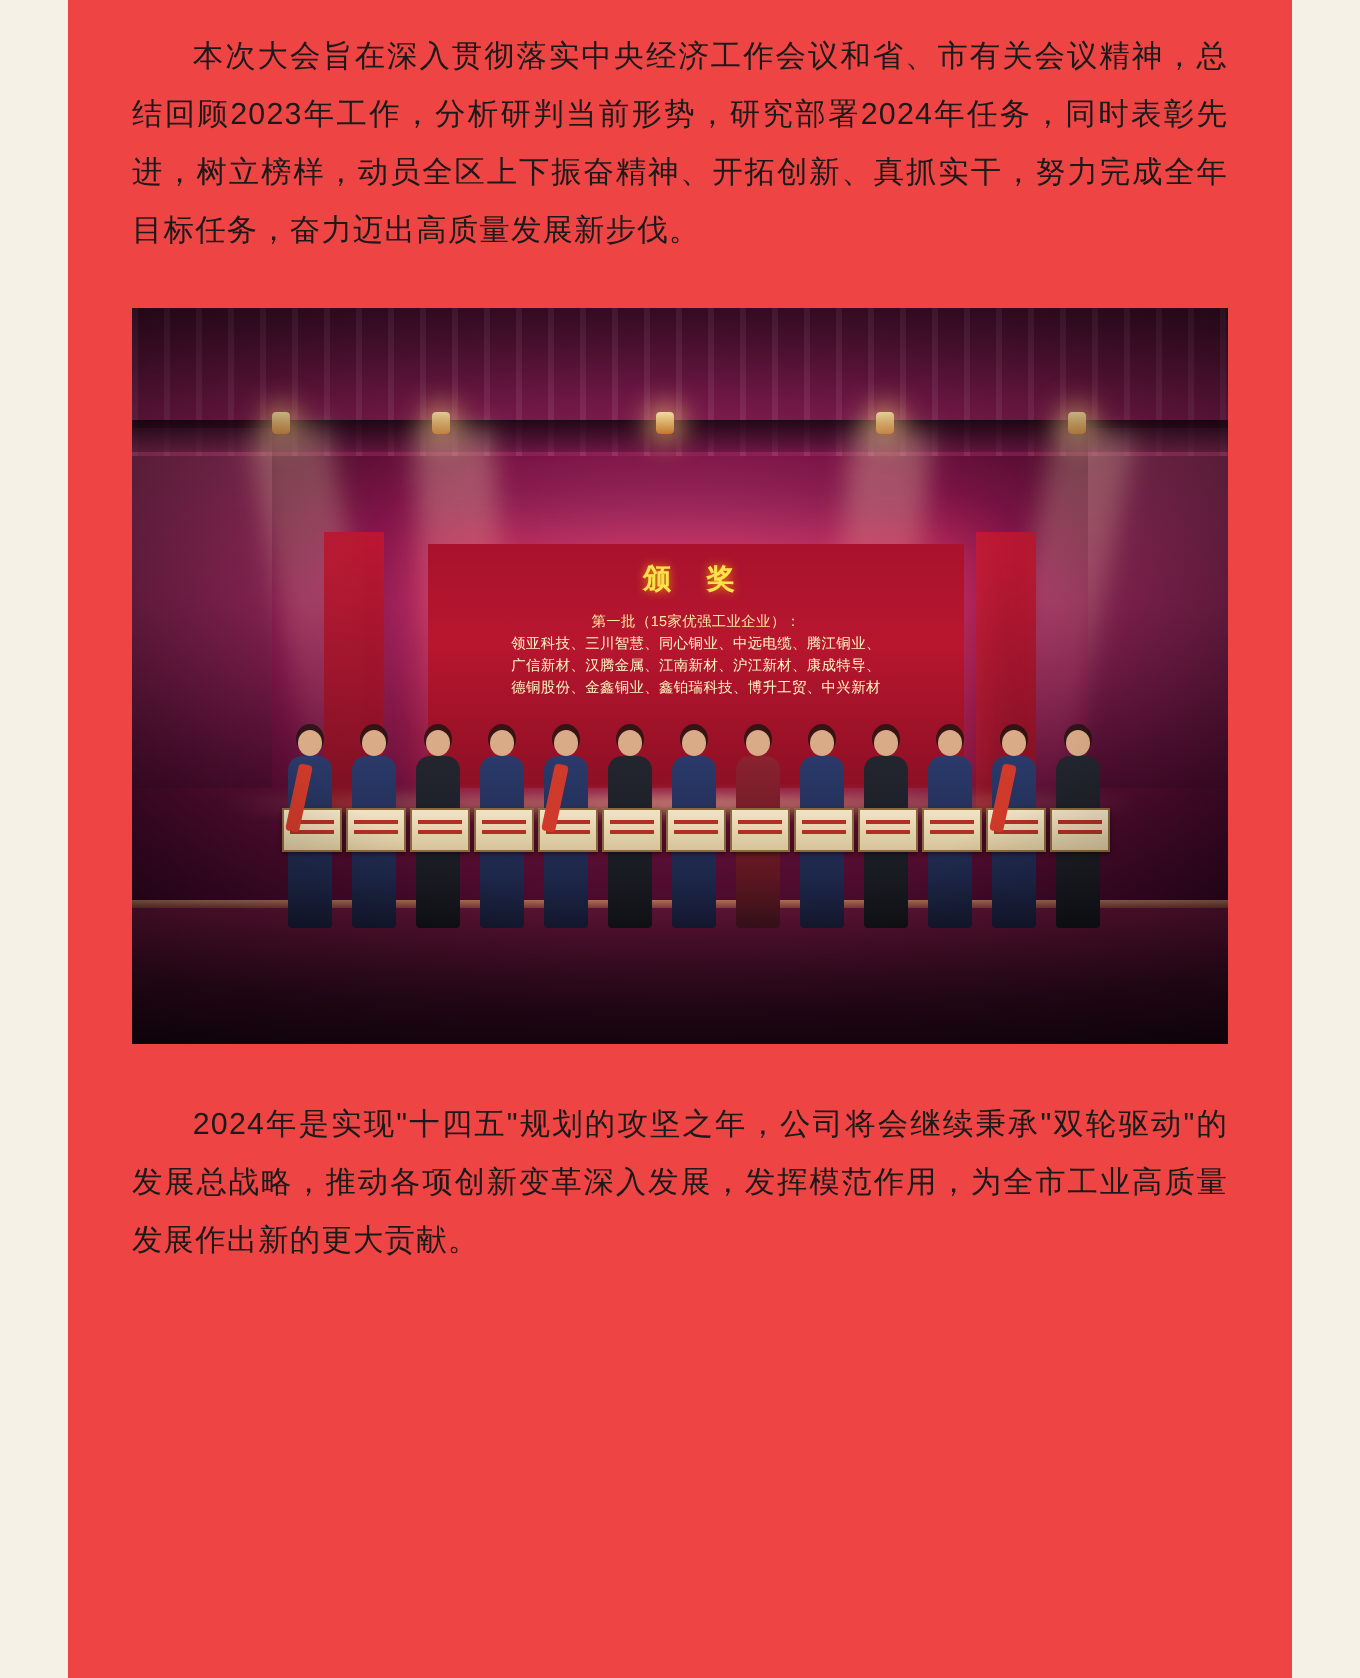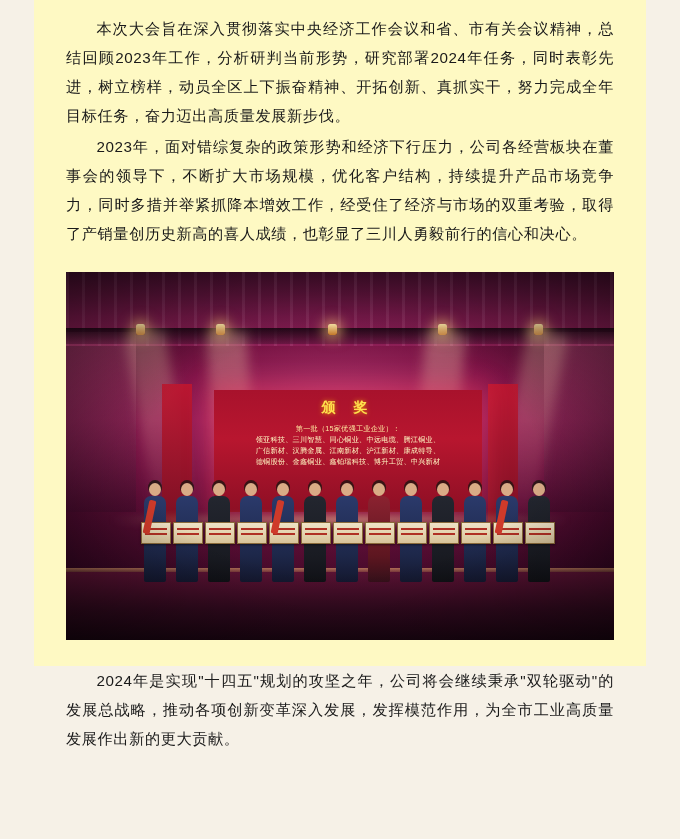--- a/index.html
+++ b/index.html
@@ -18,22 +18,22 @@
     width: 680px;
     height: 839px;
     background: #f6f1e7;
     box-sizing: border-box;
   }
   .paper {
     position: absolute;
     left: 34px;
     top: 0;
     width: 612px;
-    height: 666px;
-    background: #fef9c3;
+    height: 839px;
+    background: #ef4444;
     box-sizing: border-box;
     padding: 14px 32px 0 32px;
   }
   .para {
     font-family: "Liberation Sans", sans-serif;
     font-size: 15.2px;
     line-height: 29px;
     color: #1a1a1a;
     text-align: justify;
     text-justify: inter-ideograph;
@@ -229,21 +229,20 @@
   .ph-banner-l { left: 96px; }
   .ph-banner-r { right: 96px; }
 </style>
 </head>
 <body>
 
 <div class="page">
   <div class="paper">
 
     <p class="para">本次大会旨在深入贯彻落实中央经济工作会议和省、市有关会议精神，总结回顾2023年工作，分析研判当前形势，研究部署2024年任务，同时表彰先进，树立榜样，动员全区上下振奋精神、开拓创新、真抓实干，努力完成全年目标任务，奋力迈出高质量发展新步伐。</p>
-    <p class="para">2023年，面对错综复杂的政策形势和经济下行压力，公司各经营板块在董事会的领导下，不断扩大市场规模，优化客户结构，持续提升产品市场竞争力，同时多措并举紧抓降本增效工作，经受住了经济与市场的双重考验，取得了产销量创历史新高的喜人成绩，也彰显了三川人勇毅前行的信心和决心。</p>
 
     <div class="photo-wrap">
       <div class="photo">
         <div class="ph-bg"></div>
         <div class="ph-ceiling"></div>
         <div class="ph-sidewall-l"></div>
         <div class="ph-sidewall-r"></div>
         <div class="ph-truss"></div>
 
         <div class="lamp" style="left:70px;"></div>

